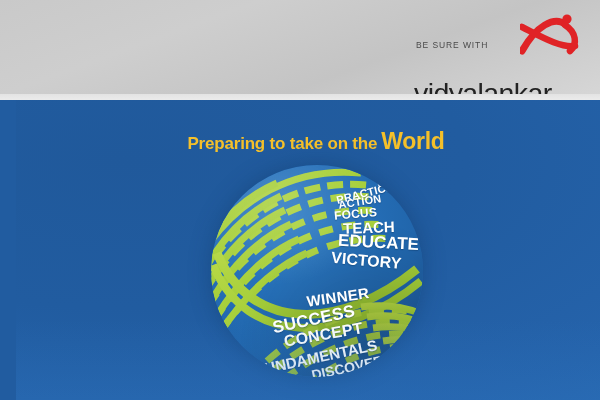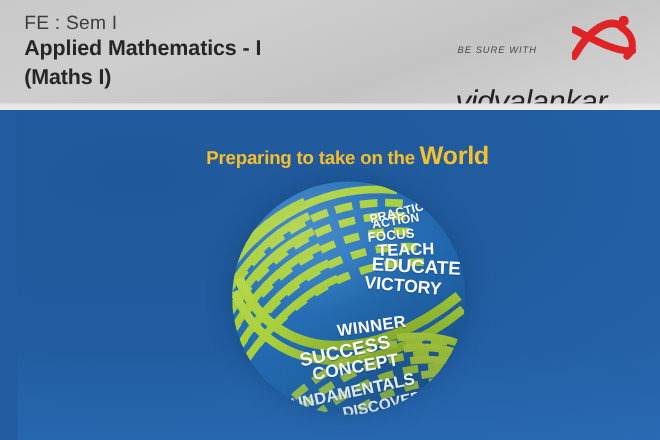--- a/index.html
+++ b/index.html
@@ -51,21 +51,21 @@
     font-size: 19.5px;
     font-weight: 700;
     color: #262626;
     line-height: 26px;
     letter-spacing: -0.1px;
   }
 
   
   #logo {
     position: absolute; right: 12px; top: 14px;
-    width: 176px; height: 76px; font-style: italic;
+    width: 176px; height: 76px;
   }
   #logo-mark {
     position: absolute; right: 6px; top: 0;
     width: 62px; height: 42px;
   }
   #logo-tagline {
     position: absolute; left: 4px; top: 26px;
     font-size: 8.5px;
     letter-spacing: 0.9px;
     font-weight: 400;
@@ -151,25 +151,20 @@
     pointer-events: none;
   }
 </style>
 </head>
 <body>
 
 <div id="page">
 
   <div id="header">
 
-    <div id="header-text">
-      <div id="course-code">FE : Sem I</div>
-      <div id="course-title">Applied Mathematics - I</div>
-      <div id="course-subtitle">(Maths I)</div>
-    </div>
 
     <div id="logo">
       <div id="logo-mark">
         <svg viewBox="0 0 62 42" width="62" height="42" aria-hidden="true">
           <g fill="none" stroke="#e02326" stroke-linecap="round">
             <path d="M2 37 C 16 12, 34 2, 45 10" stroke-width="7"></path>
             <path d="M2 13 C 20 22, 40 34, 55 32" stroke-width="6.5"></path>
             <path d="M45 11 C 56 18, 58 30, 50 37" stroke-width="6.5"></path>
           </g>
           <circle cx="47" cy="5" r="4.6" fill="#e02326"></circle>

